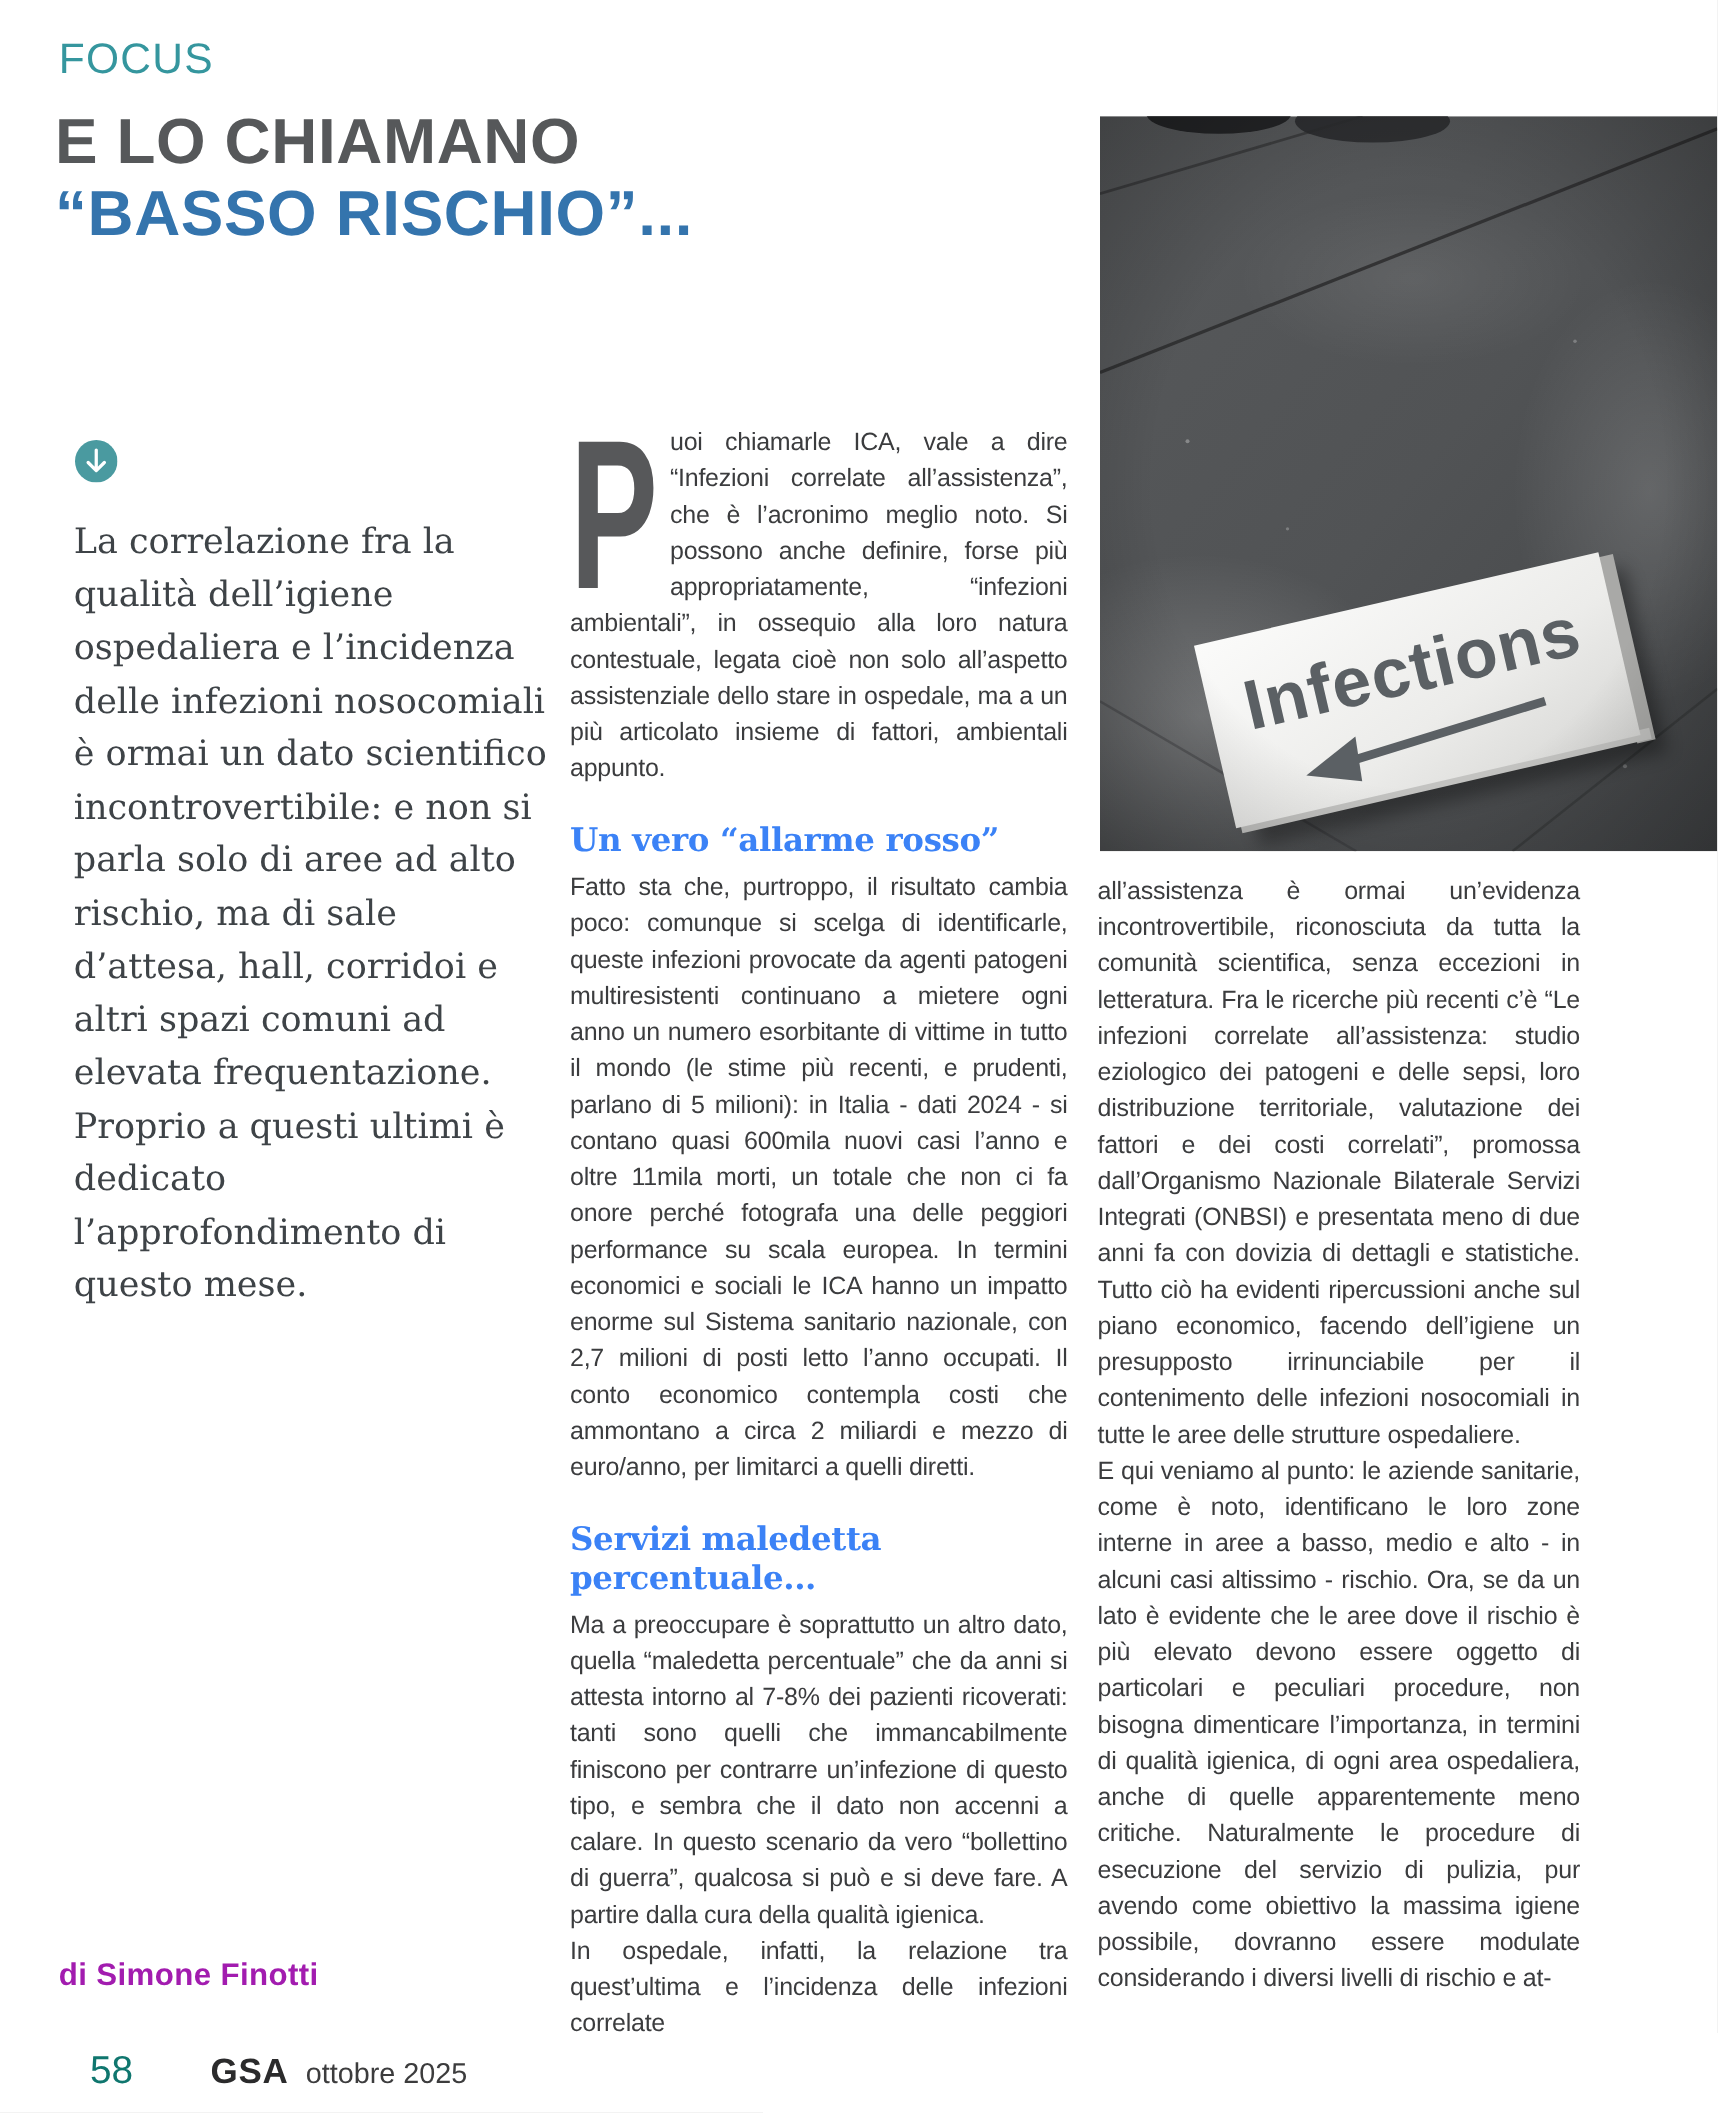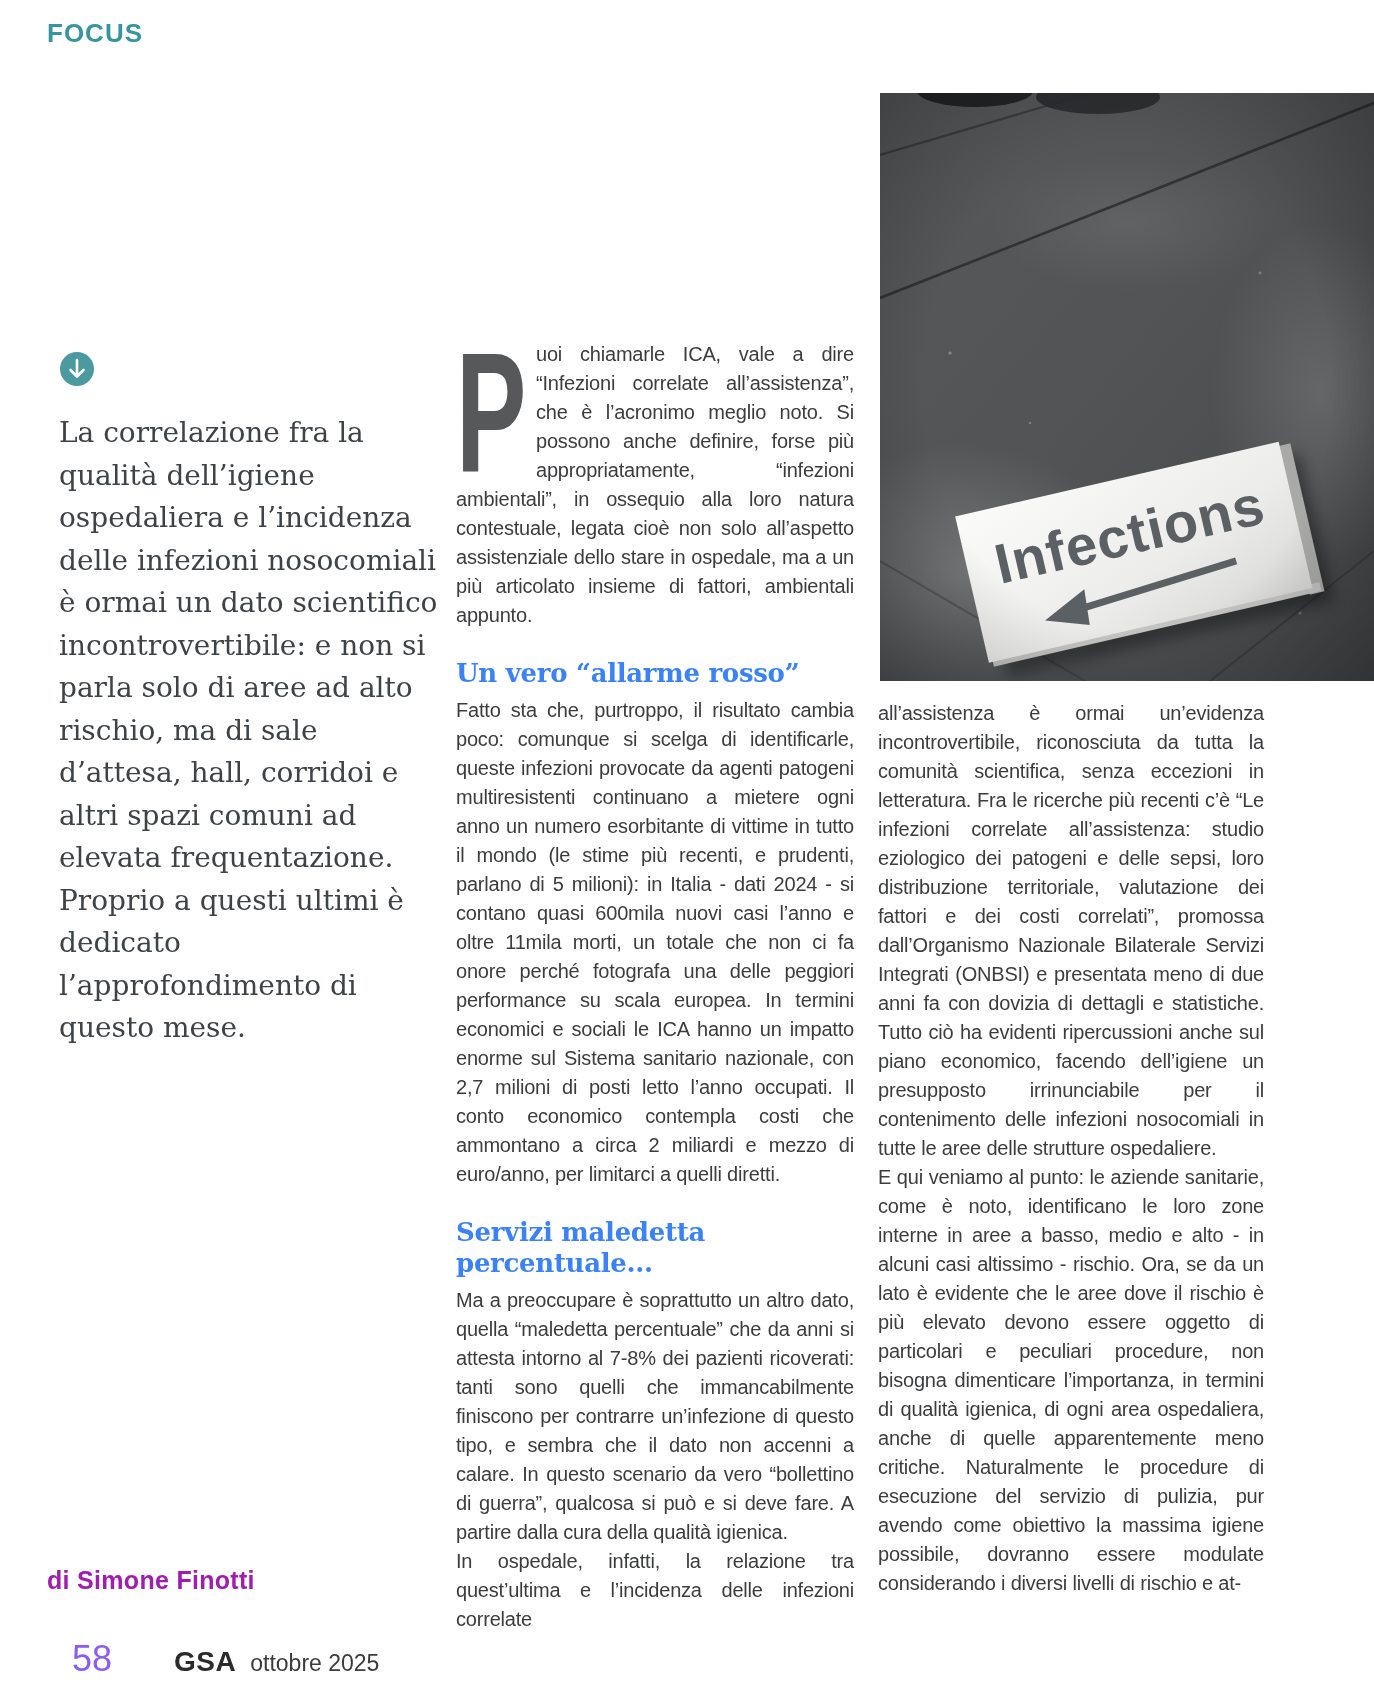--- a/index.html
+++ b/index.html
@@ -5,22 +5,22 @@
   html,body{margin:0;padding:0;background:#e9e9e9;}
   .page{
     position:relative;
     width:1374px;height:1690px;
     background:#ffffff;
     margin:0 auto;
     overflow:hidden;
     font-family:"Liberation Sans",sans-serif;
   }
   .eyebrow{
-    position:absolute;left:47px;top:18px;
-    font-size:26px;font-weight:700;letter-spacing:1px;
+    position:absolute;left:47px;top:28px;
+    font-size:34px;font-weight:400;letter-spacing:1px;
     color:#35969E;
   }
   .headline{
     position:absolute;left:44px;top:84px;width:700px;
     font-size:51px;line-height:58px;font-weight:800;letter-spacing:.5px;
   }
   .headline .l1{color:#56585A;display:block;}
   .headline .l2{color:#3474AD;display:block;}
 
   
@@ -59,31 +59,35 @@
   .col-right h3.sec{margin-top:30px;}
 
   
   .photo{position:absolute;left:880px;top:93px;width:494px;height:588px;}
   .photo svg{display:block;}
 
   .footer{
     position:absolute;left:72px;top:1638px;
     display:flex;align-items:baseline;gap:14px;
   }
-  .footer .pnum{font-size:36px;color:#8b5cf6;}
+  .footer .pnum{font-size:31px;color:#0f766e;}
   .footer .mag{font-size:28px;font-weight:700;color:#2B2B2C;letter-spacing:.5px;margin-left:48px;}
   .footer .issue{font-size:23px;color:#3C3C3D;}
 </style>
 </head>
 <body>
 
 <div class="page">
 
   <div class="eyebrow">FOCUS</div>
 
+  <h1 class="headline" style="margin:0;">
+    <span class="l1">E LO CHIAMANO</span>
+    <span class="l2">“BASSO RISCHIO”...</span>
+  </h1>
 
   <div class="photo">
     <svg width="494" height="588" viewBox="0 0 494 588" xmlns="http://www.w3.org/2000/svg">
       <defs>
         <linearGradient id="wallGrad" x1="0" y1="0" x2="1" y2="1">
           <stop offset="0" stop-color="#57595B"></stop>
           <stop offset="0.5" stop-color="#515355"></stop>
           <stop offset="1" stop-color="#434547"></stop>
         </linearGradient>
         <radialGradient id="vignette" cx="0.5" cy="0.5" r="0.75">

